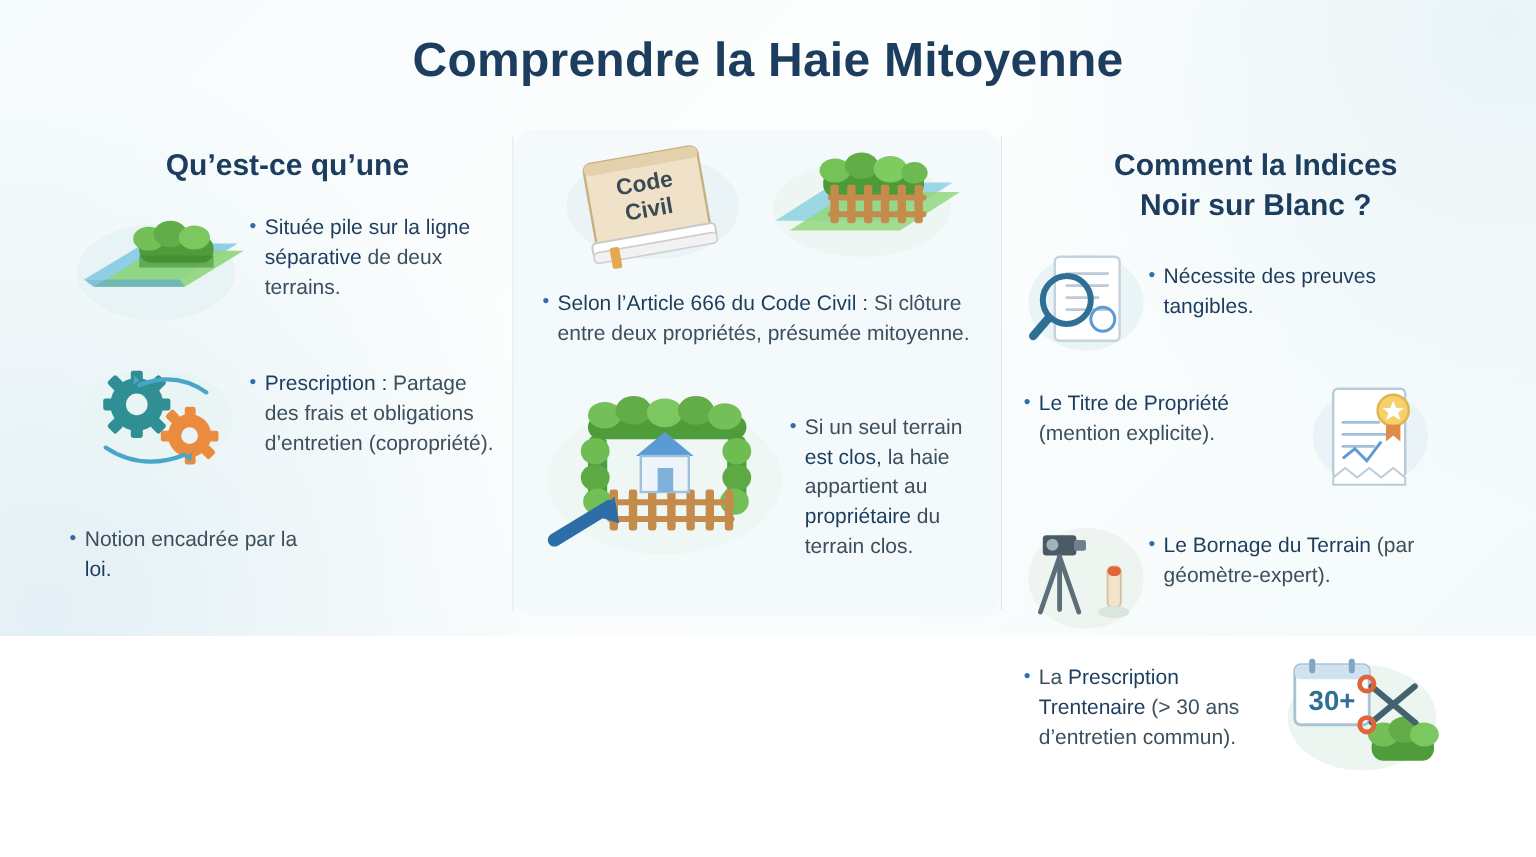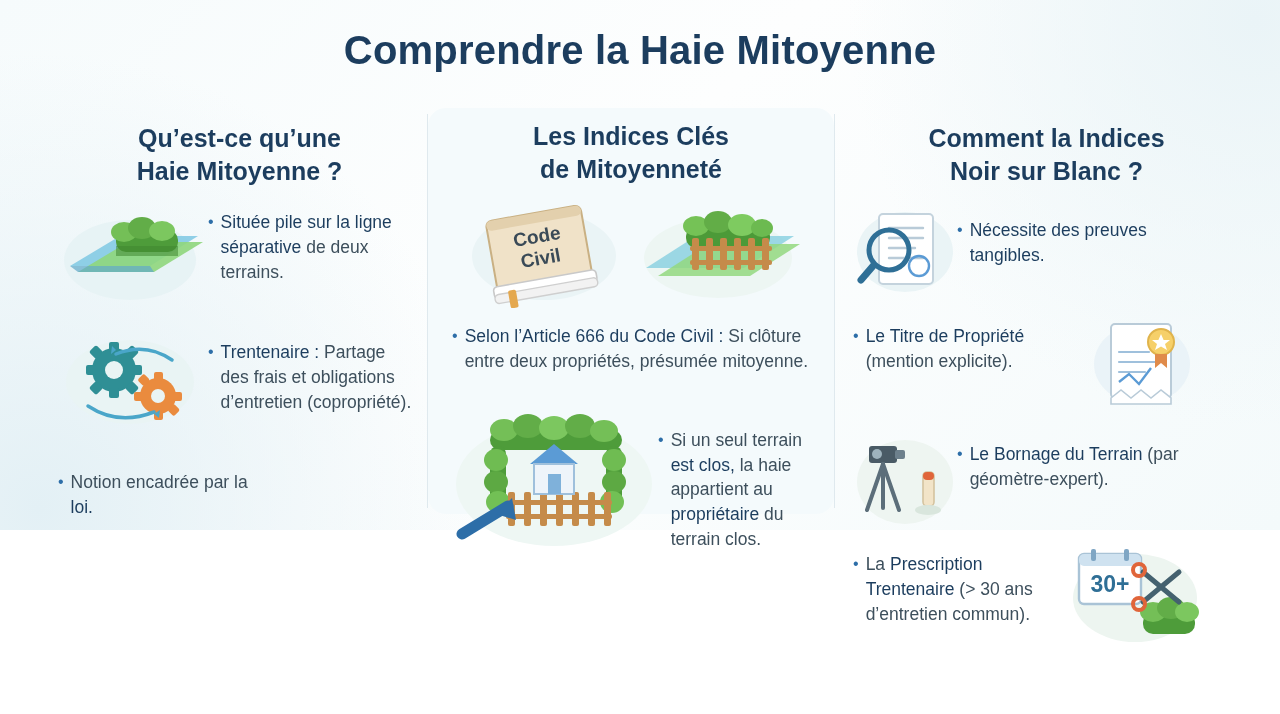--- a/index.html
+++ b/index.html
@@ -134,21 +134,20 @@
 
 <div class="infographic">
 
   <div class="main-title">Comprendre la Haie Mitoyenne</div>
 
   <div class="columns">
 
     <div class="col col-left">
       <div class="col-title">
         <span>Qu’est-ce qu’une</span><br>
-        <span>Haie Mitoyenne ?</span>
       </div>
 
       <div class="block l-b1">
         <div class="icon-box">
           <svg width="150" height="104" viewBox="0 0 150 104">
             <ellipse cx="72" cy="60" rx="66" ry="40" fill="#e7f3f5"></ellipse>
             <polygon points="12,66 62,36 140,36 92,66" fill="#7ec8e3" opacity="0.85"></polygon>
             <polygon points="20,72 70,42 145,42 96,72" fill="#8fd67c" opacity="0.9"></polygon>
             <polygon points="12,66 20,72 96,72 92,66" fill="#5fa8c9" opacity="0.7"></polygon>
             <g>
@@ -201,45 +200,41 @@
             <path d="M30 76 q30 20 66 6" stroke="#4aa6c9" stroke-width="3.5" fill="none" stroke-linecap="round"></path>
             <path d="M96 84 l6 -4 l-1 8 z" fill="#4aa6c9"></path>
             <path d="M114 30 q-26 -18 -56 -6" stroke="#4aa6c9" stroke-width="3.5" fill="none" stroke-linecap="round"></path>
             <path d="M58 20 l-5 4 l1 -8 z" fill="#4aa6c9"></path>
           </svg>
         </div>
         <div class="text-box">
           <div class="bullet-row">
             <span class="bullet">•</span>
             <span>
-              <b>Trentenaire :</b><span> Partage des frais et obligations d’entretien (copropriété).</span>
+              <b>Prescription :</b><span> Partage des frais et obligations d’entretien (copropriété).</span>
             </span>
           </div>
         </div>
       </div>
 
       <div class="block l-b3">
         <div class="text-box">
           <div class="bullet-row">
             <span class="bullet">•</span>
             <span>
               <span>Notion encadrée par la </span><b>loi.</b>
             </span>
           </div>
         </div>
       </div>
     </div>
 
     <div class="divider"></div>
 
     <div class="col col-mid">
-      <div class="col-title">
-        <span>Les Indices Clés</span><br>
-        <span>de Mitoyenneté</span>
-      </div>
 
       <div class="m-imgs">
         <div>
           <svg width="170" height="112" viewBox="0 0 170 112">
             <ellipse cx="86" cy="60" rx="72" ry="44" fill="#eaf4f6"></ellipse>
             <g transform="rotate(-10 86 58)">
               <rect x="34" y="16" width="96" height="74" rx="6" fill="#f0e2c8" stroke="#c9b083" stroke-width="2"></rect>
               <rect x="34" y="16" width="96" height="10" rx="5" fill="#e3d0ad"></rect>
               <text x="82" y="46" text-anchor="middle" font-family="Liberation Sans, sans-serif" font-size="19" font-weight="bold" fill="#3a4a57">Code</text>
               <text x="82" y="68" text-anchor="middle" font-family="Liberation Sans, sans-serif" font-size="19" font-weight="bold" fill="#3a4a57">Civil</text>

